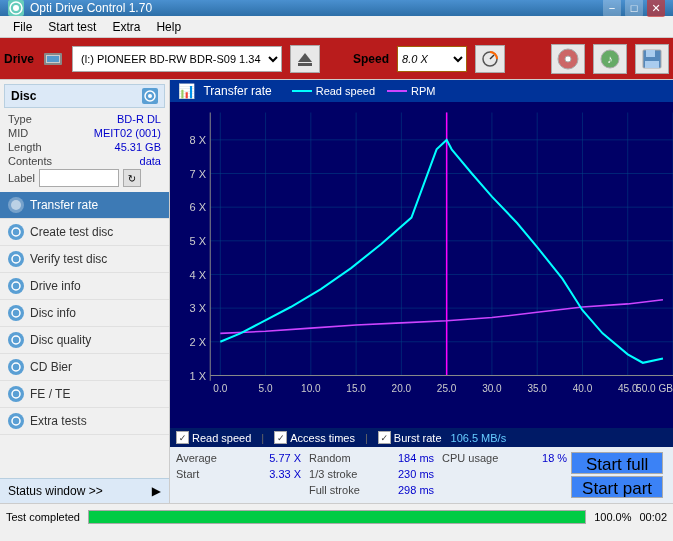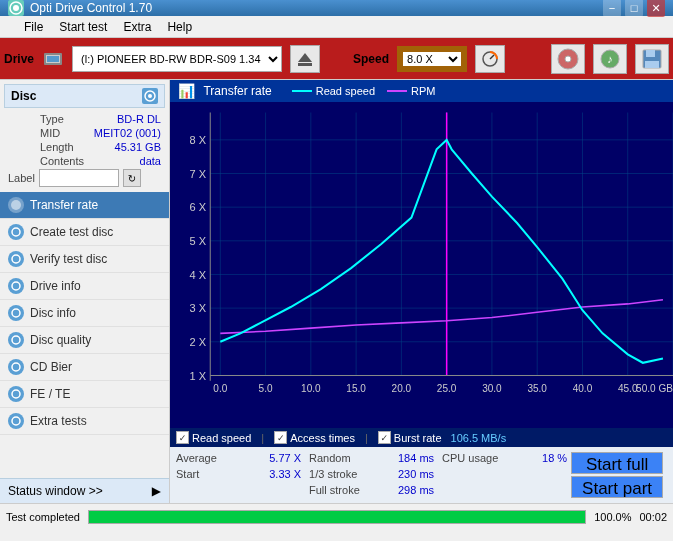--- a/index.html
+++ b/index.html
@@ -14,21 +14,21 @@
     }
     #titlebar-left { display: flex; align-items: center; gap: 6px; }
     #titlebar-icon { width: 16px; height: 16px; background: #6cb; border-radius: 2px; display: flex; align-items: center; justify-content: center; font-size: 9px; color: white; }
     #titlebar-controls { display: flex; gap: 4px; }
     .title-btn { width: 18px; height: 18px; background: rgba(255,255,255,0.25); border: none; color: white; cursor: pointer; display: flex; align-items: center; justify-content: center; font-size: 11px; border-radius: 2px; }
     #close-btn { background: rgba(200,50,50,0.7); }
 
     
     #menubar {
       background: #f0f0f0; height: 22px; display: flex; align-items: center;
-      padding: 0 16px; border-bottom: 1px solid #ccc;
+      padding: 0 5px; border-bottom: 1px solid #ccc;
     }
     .menu-item { padding: 2px 8px; cursor: pointer; font-size: 12px; color: #000; }
 
     
     #toolbar {
       background: #b91c1c; height: 42px; display: flex; align-items: center;
       padding: 0 4px; gap: 8px; border-bottom: 1px solid #ccc;
     }
     #drive-select {
       height: 26px; min-width: 200px; font-size: 11px; border: 1px solid #aaa;
@@ -46,21 +46,21 @@
       width: 170px; background: #f0f0f0; border-right: 1px solid #ccc;
       display: flex; flex-direction: column; overflow: hidden;
     }
     #disc-section { padding: 4px; }
     #disc-header {
       background: #dce9f7; display: flex; align-items: center; justify-content: space-between;
       padding: 3px 6px; font-weight: bold; font-size: 12px; border: 1px solid #b8cfe0; margin-bottom: 4px;
     }
     #disc-header-icon { width: 16px; height: 16px; background: #5a9fd4; border-radius: 2px; display: flex; align-items: center; justify-content: center; color: white; font-size: 10px; }
     .disc-row { display: flex; justify-content: space-between; padding: 1px 4px; font-size: 11px; }
-    .disc-row-label { color: #444; margin-left: 32px; }
+    .disc-row-label { color: #444; }
     .disc-row-value { color: #0000cc; font-weight: normal; }
     .disc-row-value.data-val { color: #0000cc; }
     #label-row { display: flex; align-items: center; padding: 1px 4px; gap: 4px; font-size: 11px; }
     #label-input { width: 80px; height: 18px; border: 1px solid #aaa; font-size: 11px; }
     #label-refresh { width: 18px; height: 18px; background: #e0e0e0; border: 1px solid #aaa; cursor: pointer; display: flex; align-items: center; justify-content: center; font-size: 10px; }
 
     
     .nav-item {
       display: flex; align-items: center; padding: 5px 8px; gap: 6px;
       cursor: pointer; font-size: 12px; color: #333; border-bottom: 1px solid #e0e0e0;
@@ -169,21 +169,21 @@
       </svg>
   </div>
   <select id="drive-select"><option>(l:) PIONEER BD-RW  BDR-S09 1.34</option></select>
   <button id="eject-btn" style="width:30px;height:28px;background:#e8e8e8;border:1px solid #aaa;cursor:pointer;">
     <svg width="18" height="18" viewBox="0 0 18 18">
         <polygon points="9,3 16,12 2,12" fill="#555"></polygon>
         <rect x="2" y="13" width="14" height="3" fill="#555"></rect>
       </svg>
   </button>
   <span style="font-size:12px;font-weight:bold;margin-left:25px;">Speed</span>
-  <select id="speed-select" style="height:26px;width:70px;font-size:11px;border:6px solid #a16207;"><option>8.0 X</option></select>
+  <select id="speed-select" style="height:26px;width:70px;font-size:11px;border:1px solid #a16207;font-style:italic;"><option>8.0 X</option></select>
   <button class="toolbar-icon-btn" style="width:30px;height:28px;background:#e8e8e8;border:1px solid #aaa;cursor:pointer;">
     <svg width="18" height="18" viewBox="0 0 18 18">
         <circle cx="9" cy="9" r="7" fill="none" stroke="#555" stroke-width="1.5"></circle>
         <path d="M9,2 A7,7 0 0,1 16,9" stroke="#ff6600" stroke-width="2" fill="none"></path>
         <line x1="9" y1="9" x2="13" y2="5" stroke="#333" stroke-width="1.5"></line>
       </svg>
   </button>
   <div style="flex:1;"></div>
   <button class="toolbar-icon-btn" style="width:34px;height:30px;background:#e8e8e8;border:1px solid #aaa;cursor:pointer;">
     <svg width="24" height="24" viewBox="0 0 24 24">

